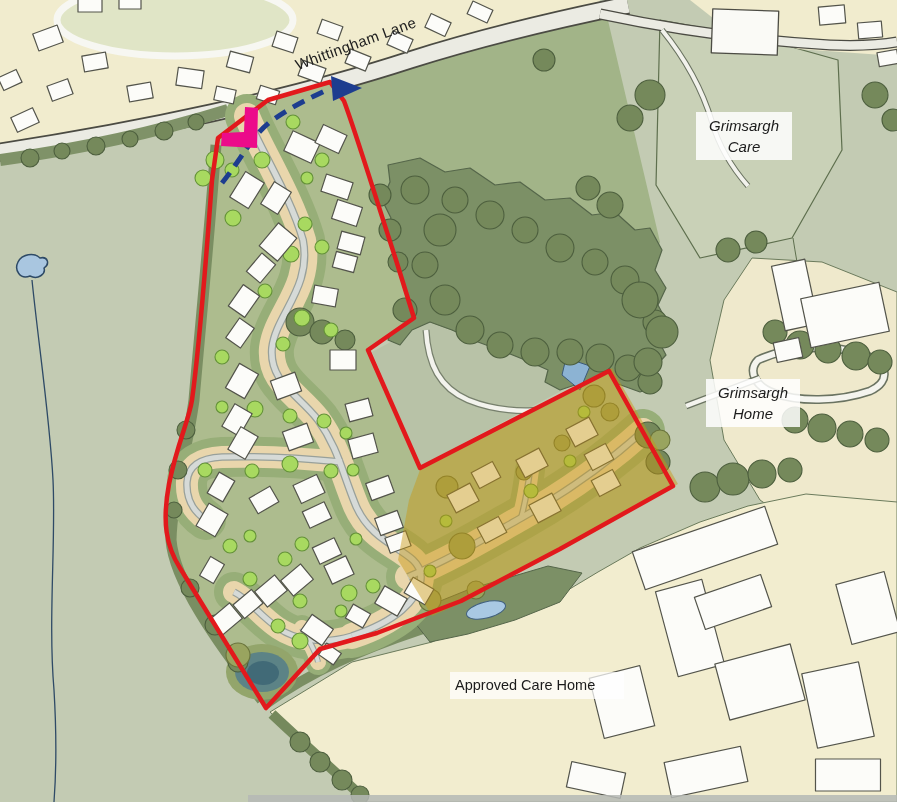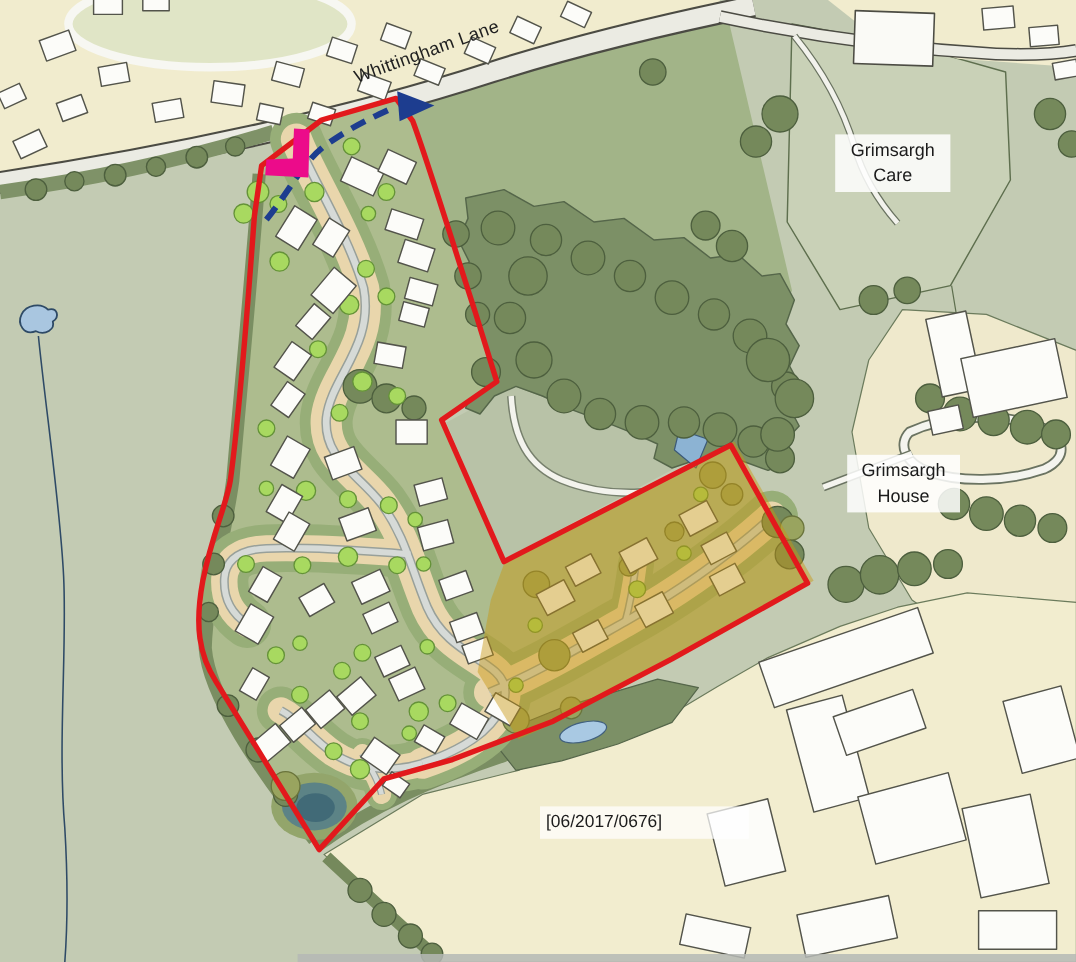--- a/index.html
+++ b/index.html
@@ -4,21 +4,21 @@
 <style>
   html,body{margin:0;padding:0;background:#fff;}
   .map-viewport{
     position:relative;width:897px;height:802px;overflow:hidden;
     background:#c3cbb3;font-family:"Liberation Sans",sans-serif;
   }
   .map-viewport svg{position:absolute;left:0;top:0;}
   .map-label{position:absolute;color:#1b1b1b;}
   .label-box{
     background:rgba(255,255,255,.85);text-align:center;
-    font-size:15px;line-height:1.4;padding:3px 2px;
+    font-size:15px;line-height:1.4;padding:3px 2px;font-style:italic;
   }
   .label-box span{display:block;}
   .lane-label{
     left:293px;top:57px;font-size:15px;letter-spacing:.4px;white-space:nowrap;
     transform:rotate(-20deg);transform-origin:0 0;color:#202020;
   }
   .park-label{left:696px;top:112px;width:92px;}
   .house-label{left:706px;top:379px;width:90px;}
   .care-label{
     left:450px;top:672px;width:164px;background:rgba(255,255,255,.72);
@@ -308,19 +308,19 @@
 
   <div class="map-label lane-label">Whittingham Lane</div>
 
   <div class="map-label label-box park-label">
     <span>Grimsargh</span>
     <span>Care</span>
   </div>
 
   <div class="map-label label-box house-label">
     <span>Grimsargh</span>
-    <span>House</span>
+    <span>Home</span>
   </div>
 
   <div class="map-label care-label">
-    <span>[06/2017/0676]</span>
+    <span>Approved Care Home</span>
   </div>
 </div>
 
 </body></html>

